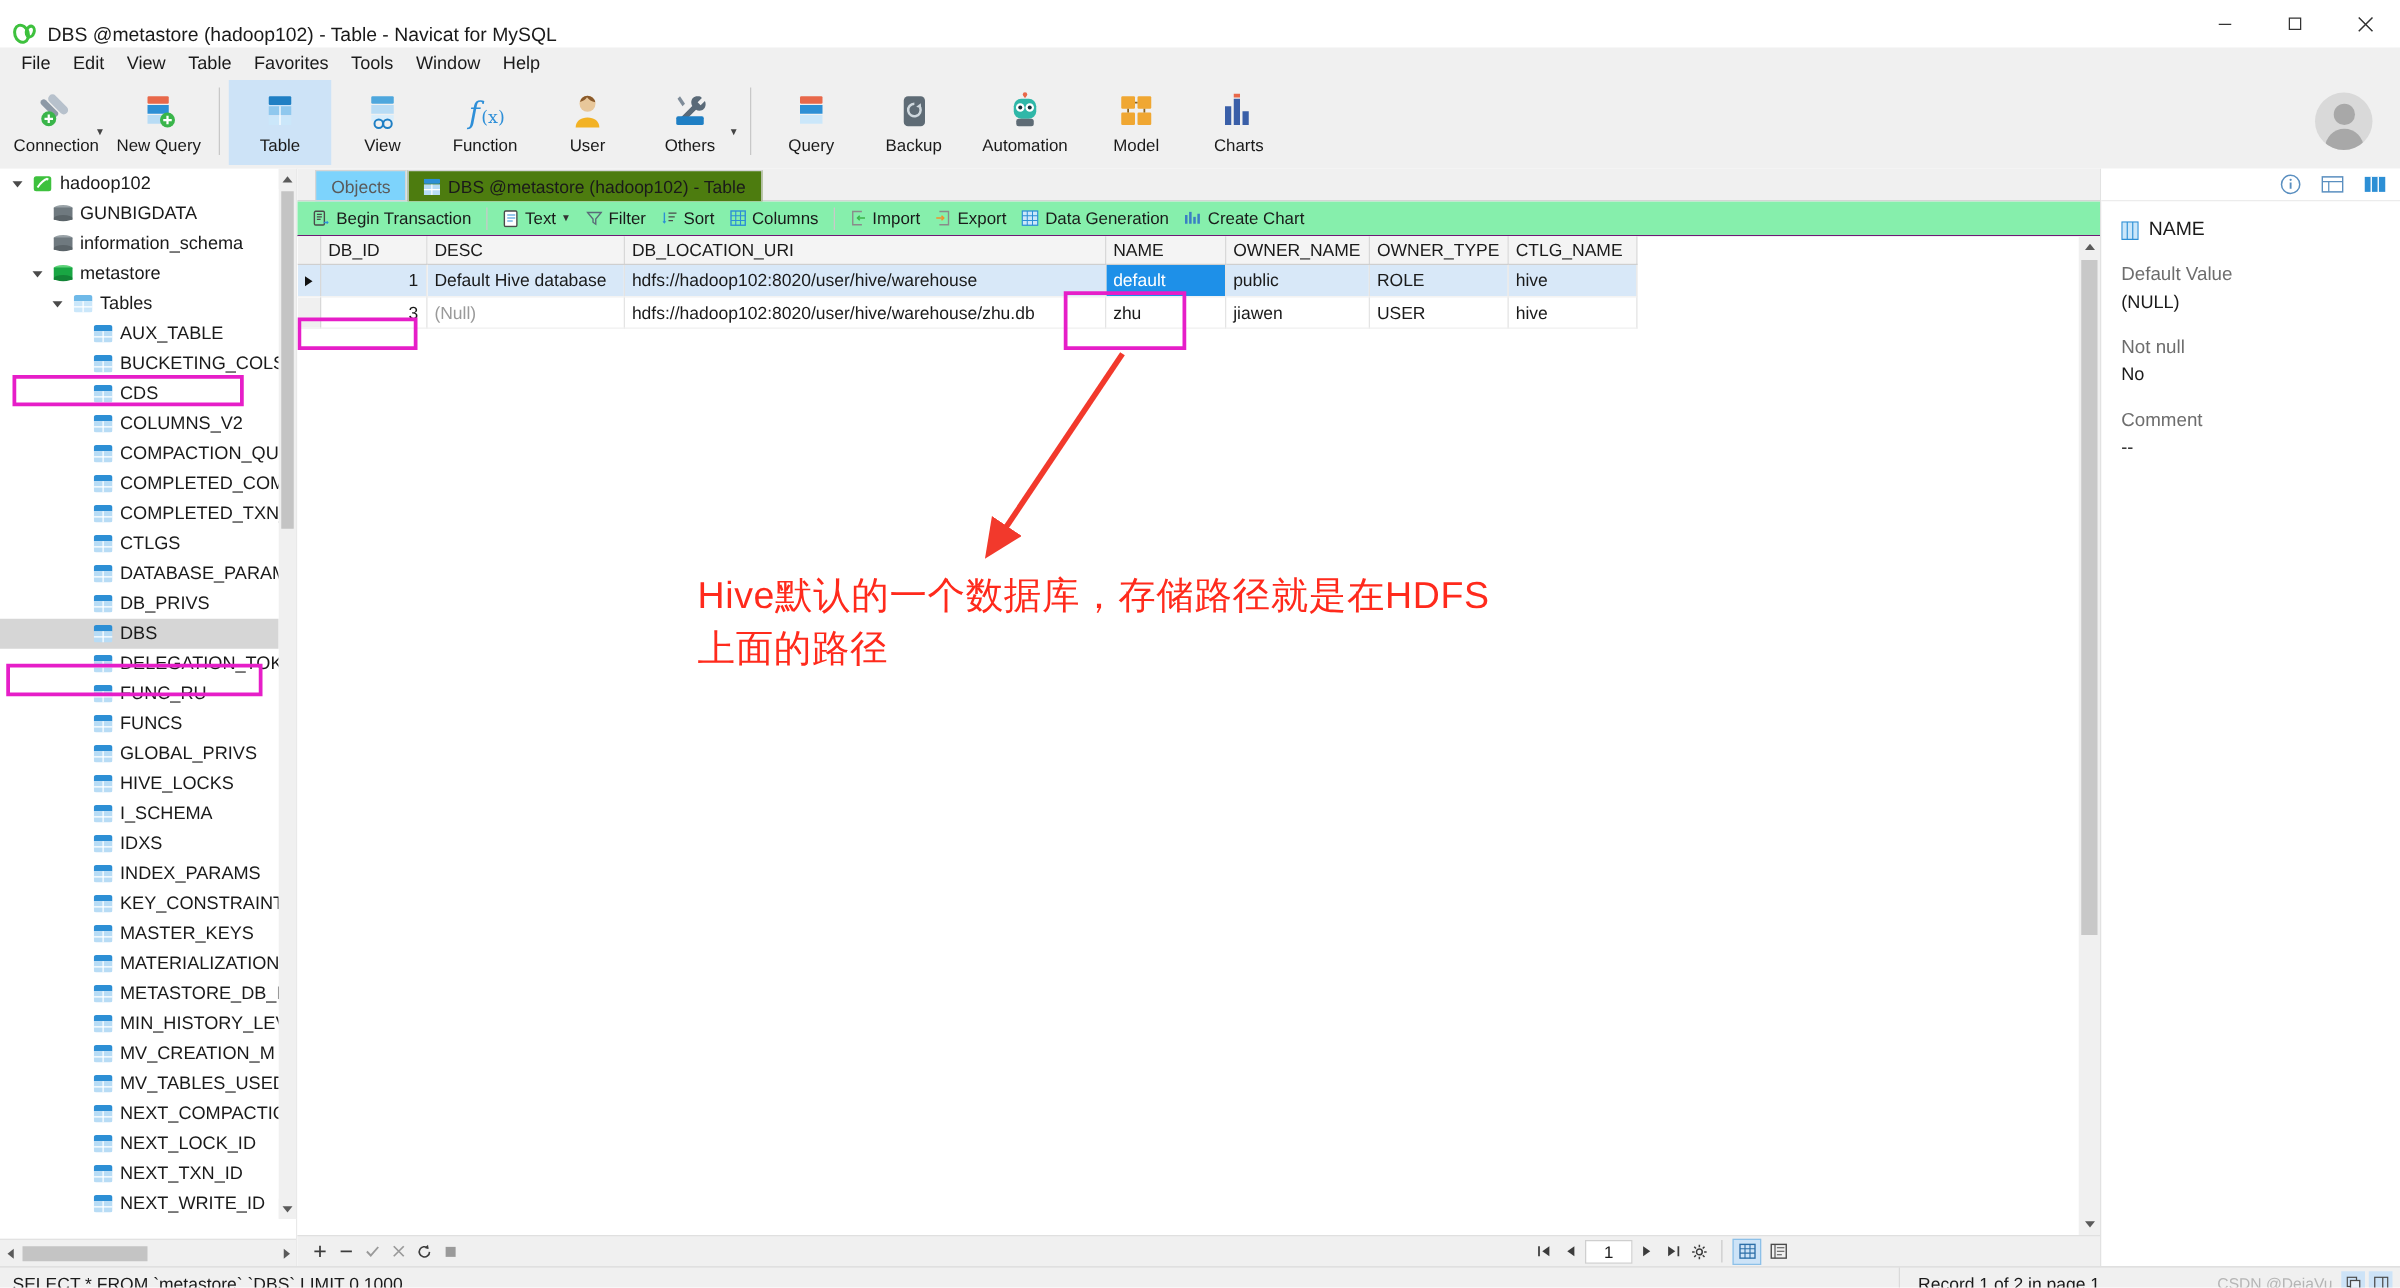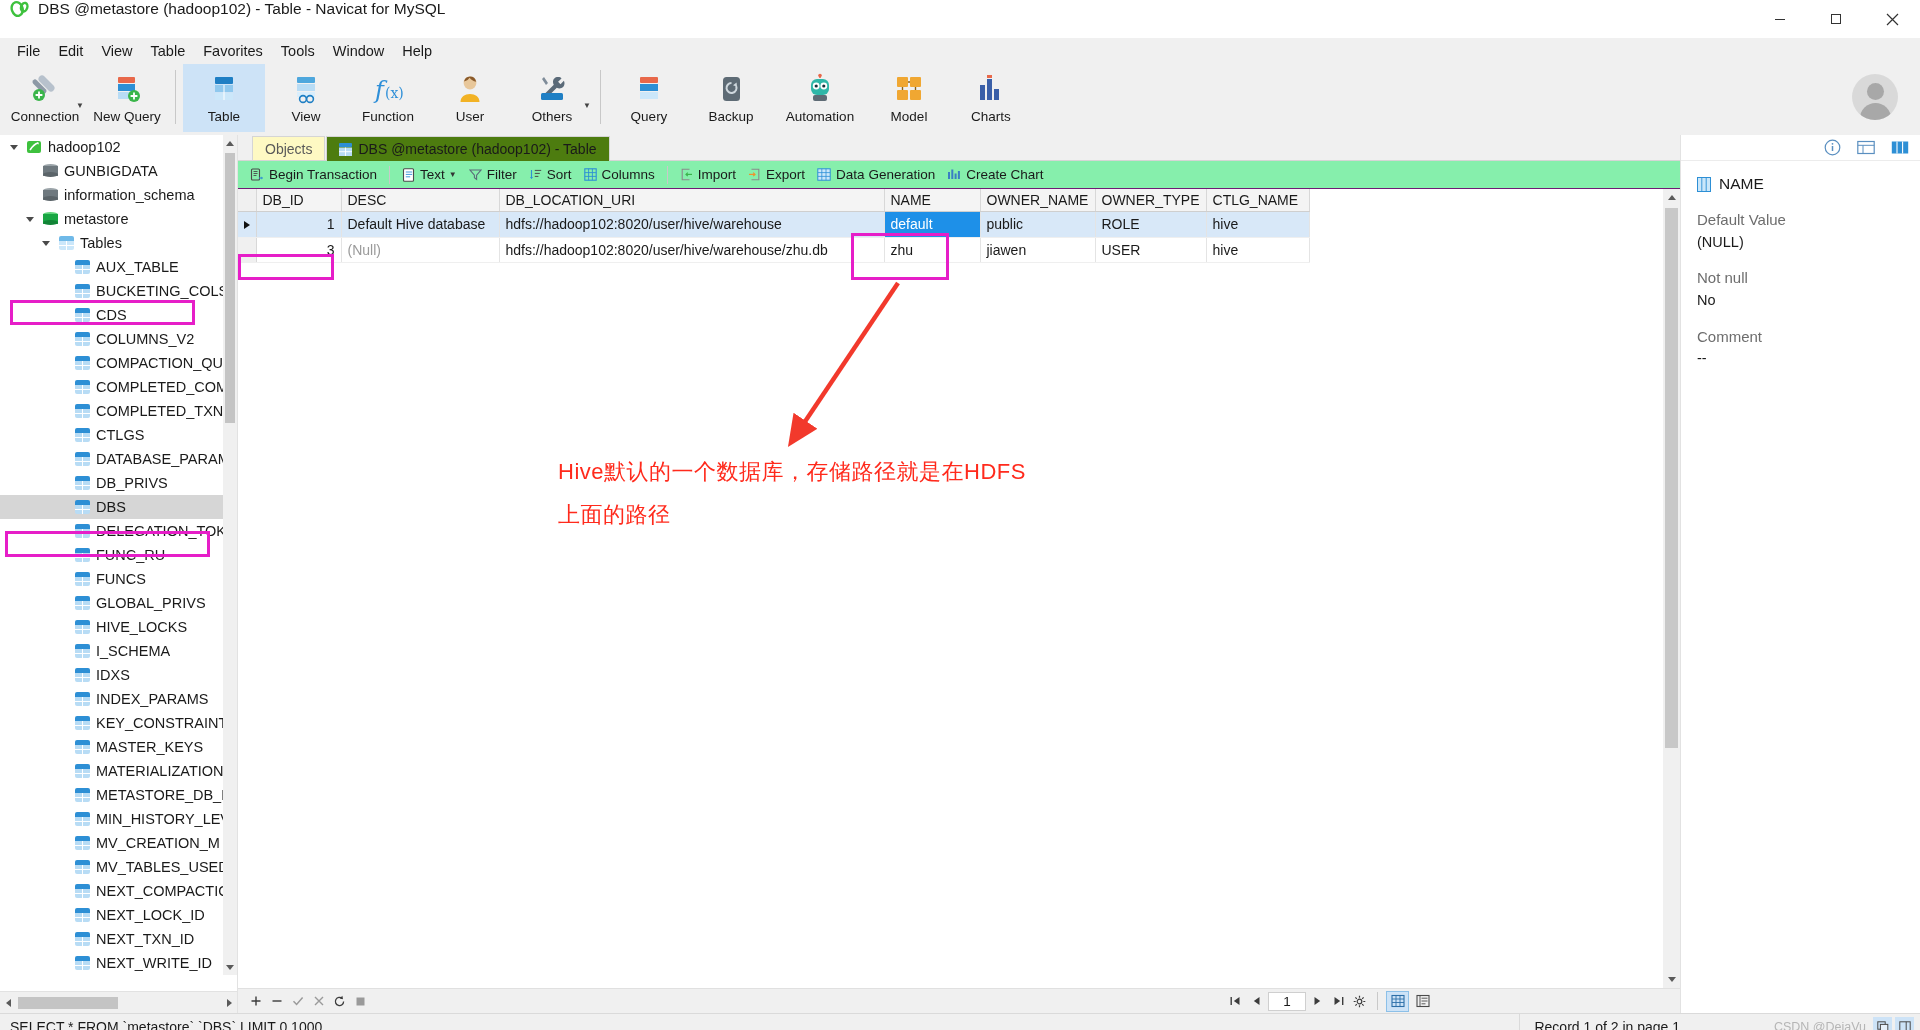--- a/index.html
+++ b/index.html
@@ -15,21 +15,21 @@
     position: relative;
     width: 1920px; height: 1030px;
     background: #ffffff;
   }
 
   
   .titlebar {
     height: 38px;
     background: #ffffff;
     display: flex;
-    align-items: flex-start;
+    align-items: flex-end;
     padding-left: 10px;
     border-bottom: 0px;
   }
   .app-logo {
     width: 20px; height: 20px;
     margin-right: 8px;
     flex: 0 0 auto;
     position: relative;
   }
   .app-logo svg { display:block; }
@@ -251,21 +251,21 @@
   }
   .tabstrip::after {
     content:''; position:absolute; left:0; right:0; bottom:0; height:1px; background:#d5d5d5;
   }
   .tab {
     height: 25px;
     display: flex; align-items: center;
     padding: 0 12px;
     font-size: 14px;
     color: #5a5a5a;
-    background: #fef9c3;
+    background: #7dd3fc;
     border: 1px solid #d5d5d5;
     border-bottom: none;
     margin-right: 1px;
     position: relative;
     white-space: nowrap;
   }
   .tab.active {
     background: #4d7c0f;
     color: #1a1a1a;
     z-index: 2;
@@ -364,21 +364,21 @@
   .grid-vscroll .up,.grid-vscroll .down {
     position:absolute;left:0;width:17px;height:17px;display:flex;align-items:center;justify-content:center;
   }
   .grid-vscroll .up{top:0;} .grid-vscroll .down{bottom:0;}
   .grid-vscroll .thumb{position:absolute;left:2px;right:2px;top:19px;height:540px;background:#c8c8c8;}
 
   
   .anno-text {
     position: absolute;
     color: #ff2a1c;
-    font-size: 22px;
+    font-size: 30px;
     line-height: 1.42;
     letter-spacing: 0.5px;
     white-space: pre;
     pointer-events: none;
   }
   .anno-svg { position:absolute; left:0; top:0; pointer-events:none; }
   .hl-box {
     position: absolute;
     border: 3px solid #e61ec8;
     pointer-events: none;

